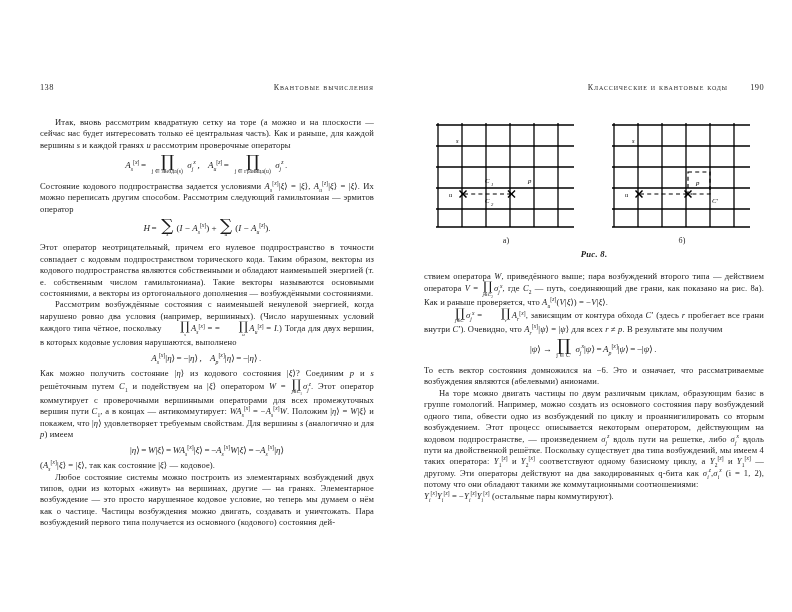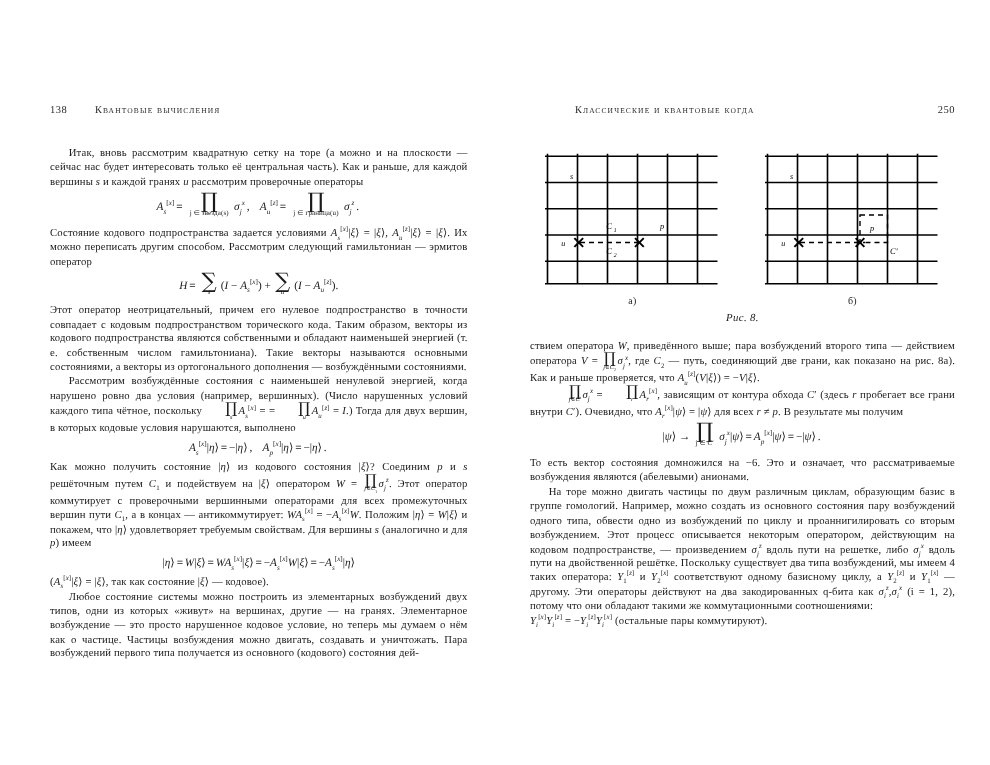--- a/index.html
+++ b/index.html
@@ -42,21 +42,21 @@
   }
   .runhead .folio {
     font-variant: normal;
     font-size: 8.4px;
     letter-spacing: 0.4px;
     width: 36px;
     flex: 0 0 auto;
   }
   .runhead .title {
     flex: 1 1 auto;
-    text-align: left;
+    text-align: right;
   }
   .runhead.right .folio { text-align: right; order: 3; }
   .runhead.right .title { order: 2; }
   .runhead.right .spacer { width: 36px; order: 1; flex: 0 0 auto;}
 
   
   p {
     margin: 0;
     font-size: 8.55px;
     line-height: 11.45px;
@@ -133,21 +133,21 @@
   .panel { position: relative; }
   .panel-label {
     text-align: center;
     font-size: 8px;
     margin-top: 3px;
     letter-spacing: 0.2px;
   }
   .fig-caption {
     text-align: center;
     font-size: 8.6px;
-    font-weight: normal;
+    font-weight: bold;
     font-style: italic;
     margin-top: 4px;
     letter-spacing: 0.3px;
   }
   .grid-svg { display: block; }
   .lbl { font-family: "Liberation Serif", serif; font-style: italic; }
 </style>
 </head>
 <body>
 
@@ -220,22 +220,22 @@
     <p>(<span class="mi">A</span><sub class="mi">s</sub><sup class="sup-br">[<span class="mi">x</span>]</sup>|<span class="mi">ξ</span>⟩ = |<span class="mi">ξ</span>⟩<span>, так как состояние </span>|<span class="mi">ξ</span>⟩<span> — кодовое).</span></p>
 
     <p class="ind">Любое состояние системы можно построить из элементарных возбуждений двух типов, одни из которых «живут» на вершинах, другие — на гранях. Элементарное возбуждение — это просто нарушенное кодовое условие, но теперь мы думаем о нём как о частице. Частицы возбуждения можно двигать, создавать и уничтожать. Пара возбуждений первого типа получается из основного (кодового) состояния дей-</p>
 
   </div>
 
   <div class="col col-right">
 
     <div class="runhead right">
       <span class="spacer"></span>
-      <span class="title">Классические и квантовые когда</span>
-      <span class="folio">250</span>
+      <span class="title">Классические и квантовые коды</span>
+      <span class="folio">190</span>
     </div>
 
     <div class="figure">
       <div class="fig-panels">
 
         <div class="panel">
           <svg class="grid-svg" width="152" height="116" viewBox="0 0 152 116">
             <g stroke="#000" stroke-width="1.3" fill="none">
               <line x1="8" y1="6" x2="8" y2="110"></line>
               <line x1="32" y1="6" x2="32" y2="110"></line>

